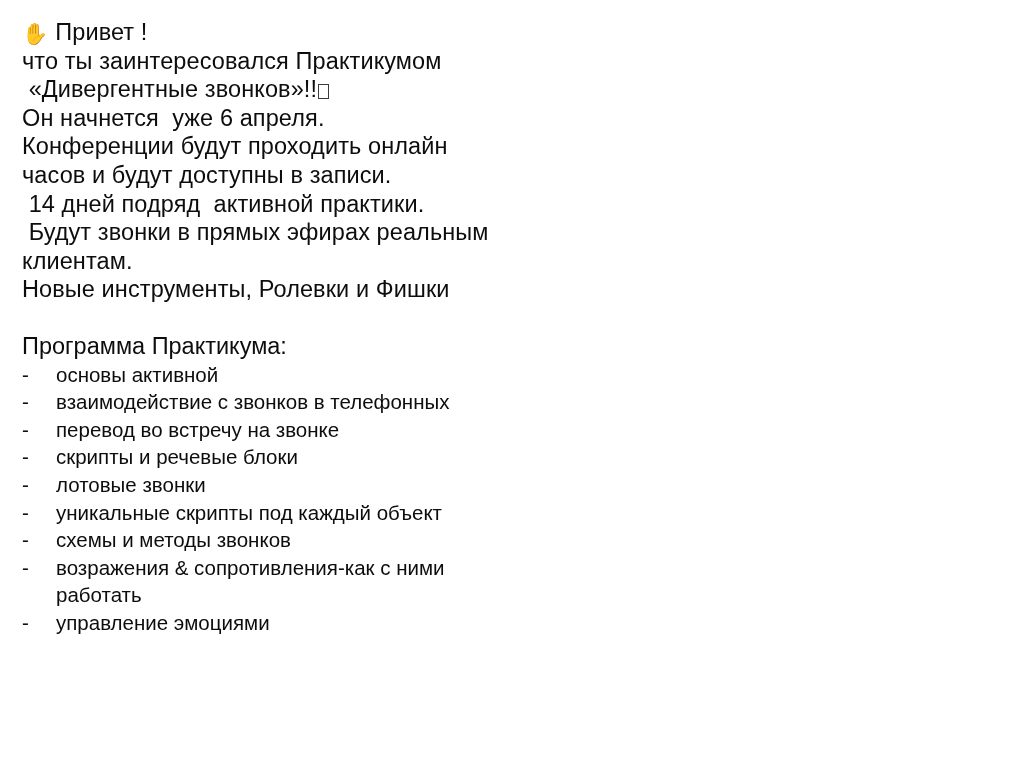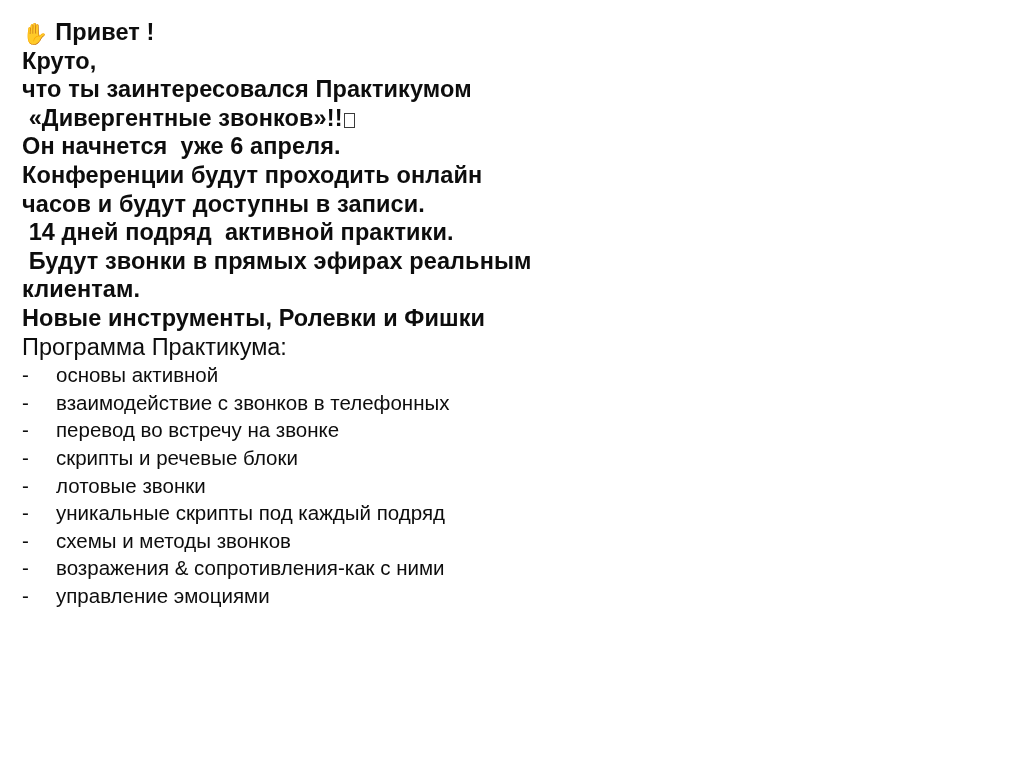--- a/index.html
+++ b/index.html
@@ -22,41 +22,41 @@
     box-sizing: border-box;
     padding: 18px 40px 0 22px;
   }
   .intro {
     font-size: 23.5px;
     line-height: 28.6px;
     letter-spacing: 0.1px;
   }
   .intro .line {
     white-space: pre;
-    font-weight: bold;
   }
   .hand-icon {
     display: inline-block;
     font-size: 21px;
     line-height: 21px;
     vertical-align: -1px;
     margin-right: 7px;
   }
   .box-glyph {
     display: inline-block;
     width: 11px;
     height: 15px;
     border: 1px solid #3a3a3a;
     vertical-align: -2px;
     margin-left: 1px;
     box-sizing: border-box;
   }
   .program-title {
     font-size: 23.5px;
     line-height: 28.6px;
+    margin-top: 28px;
   }
   ul.program-list {
     list-style: none;
     margin: 0;
     padding: 0;
     font-size: 20.5px;
     line-height: 27.6px;
   }
   ul.program-list li {
     position: relative;
@@ -74,21 +74,20 @@
 </style>
 </head>
 <body>
 
 <div class="slide">
 
   <div class="intro">
 
     <div class="line"><span class="hand-icon">✋</span><span>Привет !</span></div>
 
-    <div class="line">Круто,</div>
     <div class="line">что ты заинтересовался Практикумом</div>
     <div class="line"><span> «Дивергентные звонков»!</span><span>!</span><span class="box-glyph"></span></div>
     <div class="line">Он начнется  уже 6 апреля.</div>
     <div class="line">Конференции будут проходить онлайн</div>
     <div class="line">часов и будут доступны в записи.</div>
     <div class="line"> 14 дней подряд  активной практики.</div>
     <div class="line"> Будут звонки в прямых эфирах реальным</div>
     <div class="line">клиентам.</div>
     <div class="line">Новые инструменты, Ролевки и Фишки</div>
   </div>
@@ -111,29 +110,30 @@
     <li>
         <span class="dash">-</span>
         <span class="txt">скрипты и речевые блоки</span>
       </li>
     <li>
         <span class="dash">-</span>
         <span class="txt">лотовые звонки</span>
       </li>
     <li>
         <span class="dash">-</span>
-        <span class="txt">уникальные скрипты под каждый подряд</span>
+        <span class="txt">уникальные скрипты под каждый объект</span>
       </li>
     <li>
         <span class="dash">-</span>
         <span class="txt">схемы и методы звонков</span>
       </li>
     <li>
         <span class="dash">-</span>
         <span class="txt">возражения &amp; сопротивления-как с ними</span>
+        <span class="txt sub">работать</span>
       </li>
     <li>
         <span class="dash">-</span>
         <span class="txt">управление эмоциями</span>
       </li>
   </ul>
 
 </div>
 
 </body></html>

